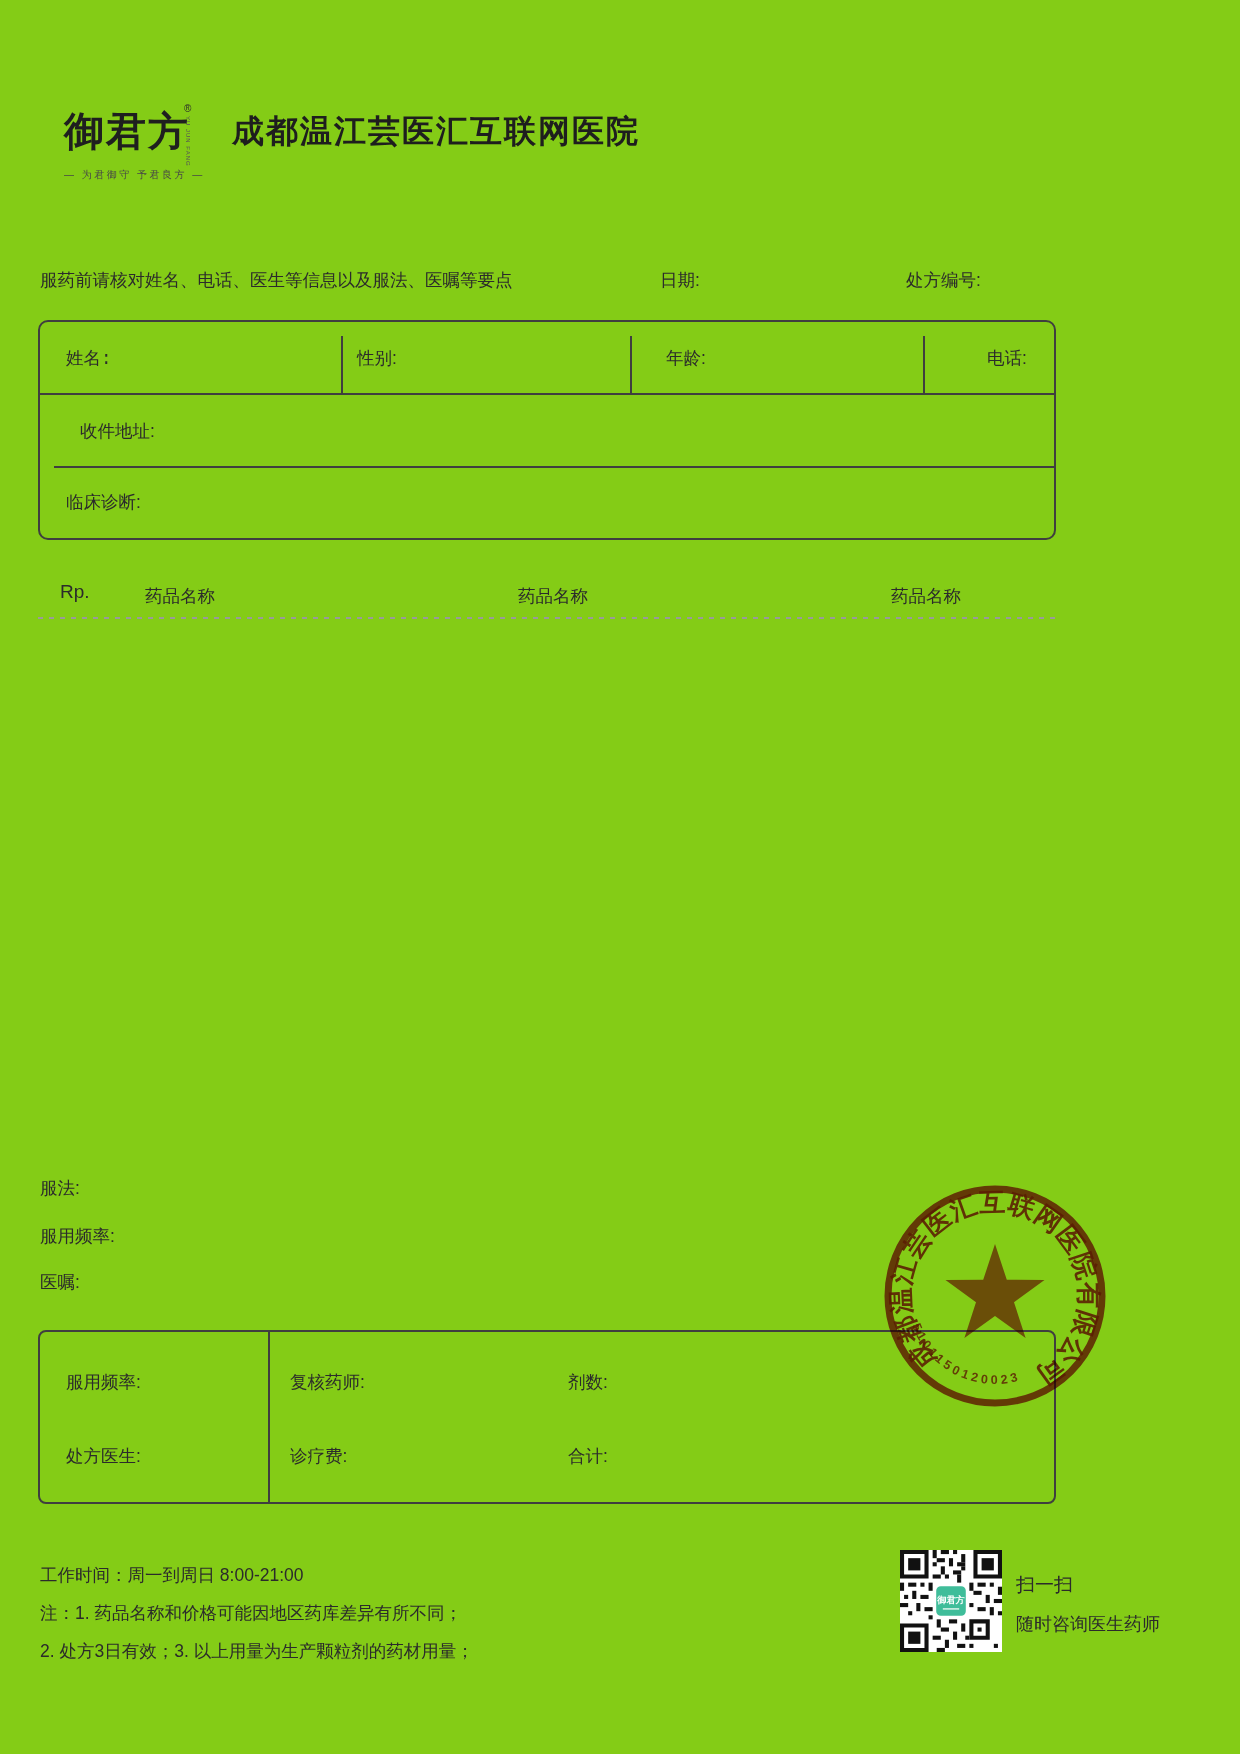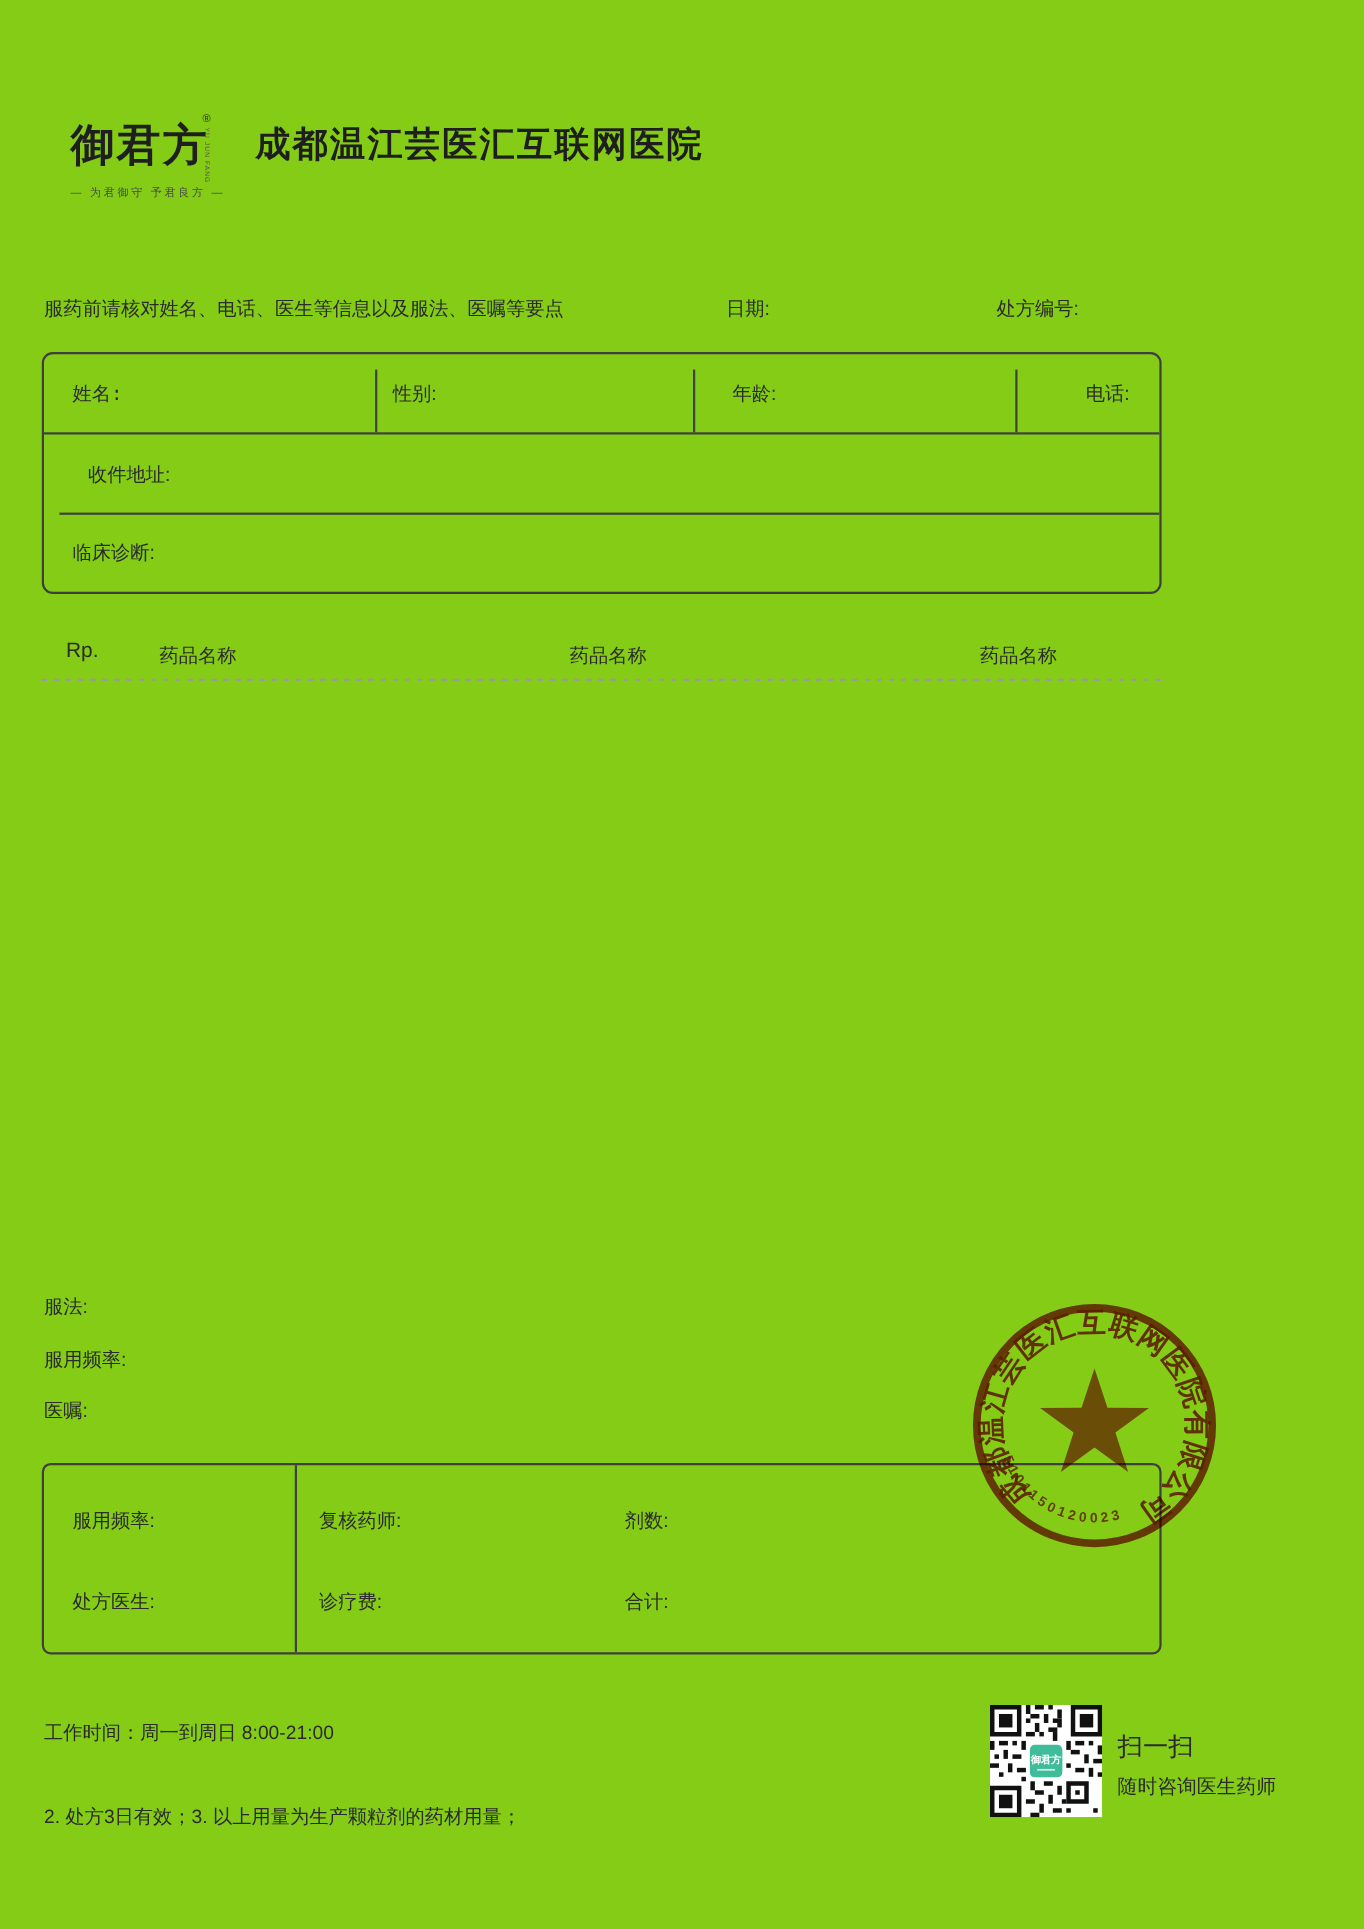--- a/index.html
+++ b/index.html
@@ -58,21 +58,21 @@
   .s12 { left:250px; top:38px; }  .s22 { left:250px; top:112px; }
   .s13 { left:528px; top:38px; }  .s23 { left:528px; top:112px; }
 
   
   .stamp { left:865px; top:1166px; mix-blend-mode:multiply; z-index:5; }
 
   
   .foot { left:40px; font-size:17.5px; }
   .f1 { top:1563px; } .f2 { top:1601px; } .f3 { top:1639px; }
   .qr { left:900px; top:1550px; }
-  .scan1 { left:1016px; top:1572px; font-size:23px; }
+  .scan1 { left:1016px; top:1572px; font-size:19px; }
   .scan2 { left:1016px; top:1612px; font-size:18px; }
 </style>
 </head>
 <body>
 
 <div class="page">
 
   <div class="abs logo-cn">御君方</div>
   <div class="abs logo-side">
     <span class="logo-reg">®</span>
@@ -142,20 +142,21 @@
       <text font-size="26" font-weight="bold" fill="#ae2317" opacity="0.88" letter-spacing="1">
         <textPath href="#ringPath">成都温江芸医汇互联网医院有限公司</textPath>
       </text>
     </g>
     <text font-size="12.5" font-weight="bold" fill="#ae2317" opacity="0.8" letter-spacing="3.5">
       <textPath href="#numPath" startOffset="30">5101150120023</textPath>
     </text>
   </svg>
 
   <div class="abs foot f1">工作时间：周一到周日 8:00-21:00</div>
+  <div class="abs foot f2">注：1. 药品名称和价格可能因地区药库差异有所不同；</div>
   <div class="abs foot f3">2. 处方3日有效；3. 以上用量为生产颗粒剂的药材用量；</div>
 
   <svg class="abs qr" width="102" height="102" viewBox="0 0 100 100">
     <rect x="0" y="0" width="100" height="100" fill="#fff"></rect>
     <g fill="#111">
 
       <path d="M0,0h28v28h-28z M4,4v20h20v-20z" fill-rule="evenodd"></path>
       <rect x="8" y="8" width="12" height="12"></rect>
       <path d="M72,0h28v28h-28z M76,4v20h20v-20z" fill-rule="evenodd"></path>
       <rect x="80" y="8" width="12" height="12"></rect>

